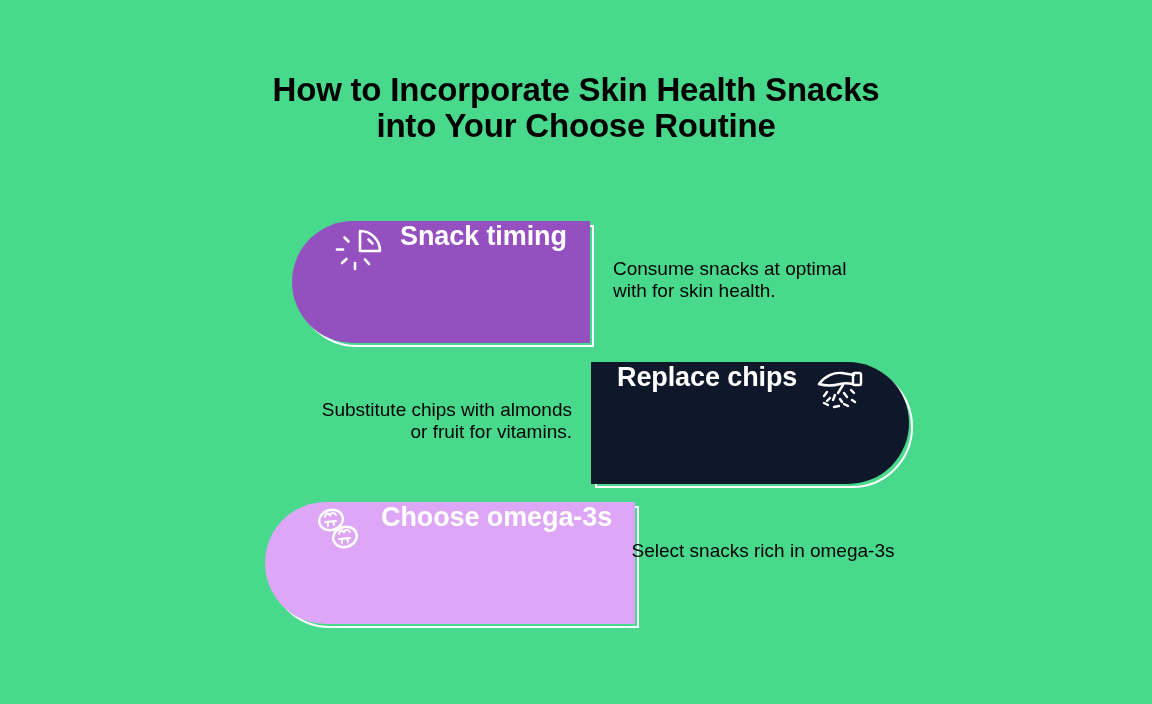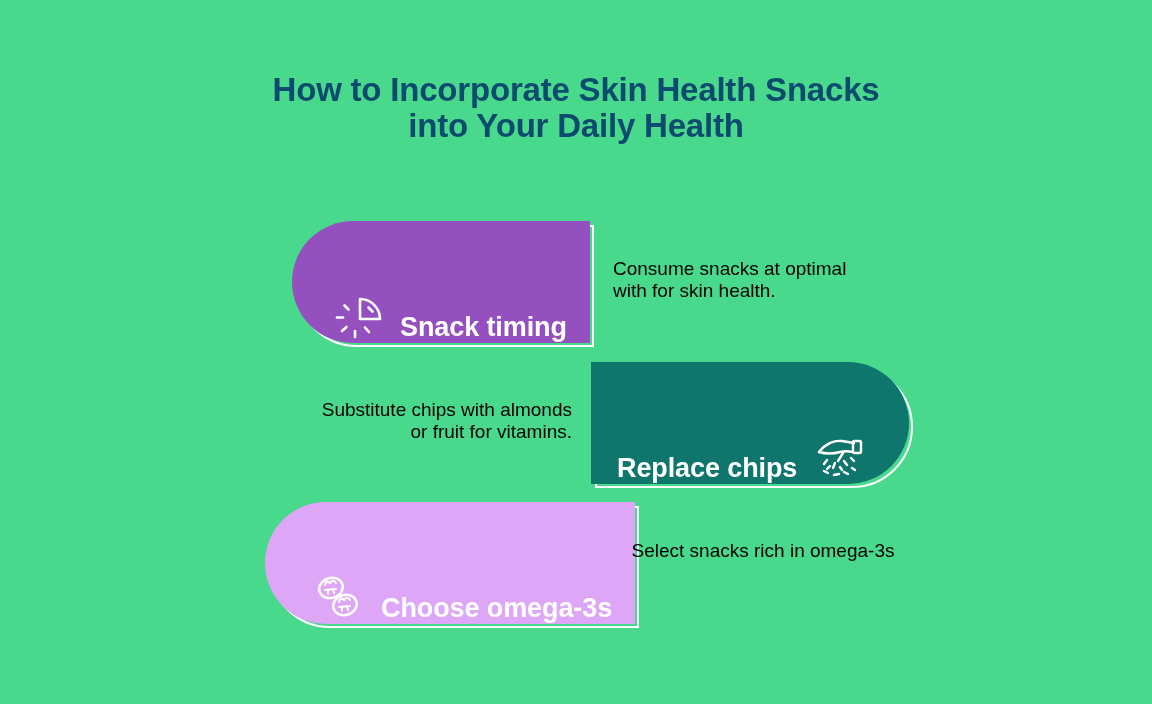--- a/index.html
+++ b/index.html
@@ -22,21 +22,21 @@
     height: 704px;
   }
 
   
   .title {
     position: absolute;
     top: 72px;
     left: 0;
     width: 1152px;
     text-align: center;
-    color: #0c4a6e;
+    color: #000000;
     font-size: 33px;
     font-weight: bold;
     line-height: 36px;
     letter-spacing: -0.2px;
   }
   .title-line { display: block; }
 
   
   .row {
     position: absolute;
@@ -65,21 +65,21 @@
     border: 2.5px solid #ffffff;
   }
 
   .pill {
     position: absolute;
     left: 0;
     top: 0;
     width: 100%;
     height: 100%;
     display: flex;
-    align-items: flex-end;
+    align-items: flex-start;
     gap: 16px;
   }
 
   .pill-label {
     color: #ffffff;
     font-size: 27px;
     font-weight: bold;
     letter-spacing: -0.1px;
     white-space: nowrap;
   }
@@ -97,21 +97,21 @@
     border-radius: 61px 0 0 61px;
   }
   #row-1 .pill { background: #9450be; padding-left: 38px; }
 
   
   #row-2 .pill-wrap { margin-left: 591px; width: 318px; }
   #row-2 .pill, #row-2 .pill-outline {
     border-radius: 0 61px 61px 0;
   }
   #row-2 .pill {
-    background: #0f766e;
+    background: #0f172a;
     padding-left: 26px;
     padding-right: 30px;
     justify-content: flex-start;
   }
 
   
   #row-3 .pill-wrap { margin-left: 221px; width: 370px; }
   #row-3 .pill, #row-3 .pill-outline {
     border-radius: 61px 0 0 61px;
   }
@@ -130,21 +130,21 @@
   #desc-3 { left: 613px; top: 540px; text-align: center; }
   .desc-line { display: block; }
 </style>
 </head>
 <body>
 
 <div class="infographic">
 
   <h1 class="title">
     <span class="title-line">How to Incorporate Skin Health Snacks</span>
-    <span class="title-line">into Your Daily Health</span>
+    <span class="title-line">into Your Choose Routine</span>
   </h1>
 
   <div class="row" id="row-1">
     <div class="pill-wrap">
       <div class="pill-outline"></div>
       <div class="pill">
         <svg class="pill-icon" viewBox="0 0 54 54" fill="none">
           <path d="M30 10 L30 30 L50 30 A20 20 0 0 0 30 10 Z" stroke="#ffffff" stroke-width="2.6" stroke-linejoin="round" fill="none"></path>
           <line x1="38.5" y1="18.5" x2="42.5" y2="22.5" stroke="#ffffff" stroke-width="2.6" stroke-linecap="round"></line>
           <line x1="14.5" y1="16.5" x2="18.5" y2="20.5" stroke="#ffffff" stroke-width="2.6" stroke-linecap="round"></line>

